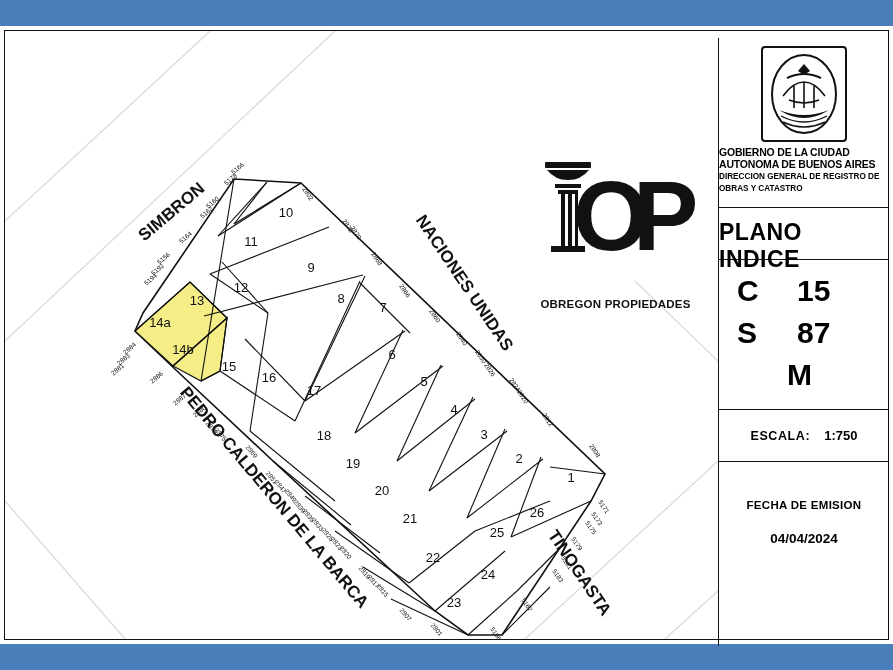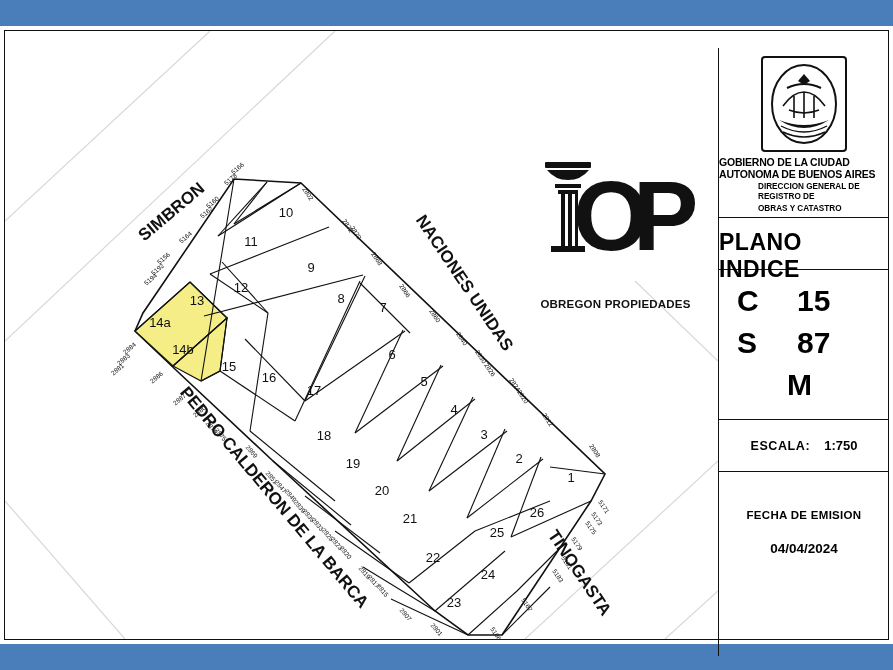--- a/index.html
+++ b/index.html
@@ -27,32 +27,32 @@
     border:1.5px solid #111; background:#fff;
   }
   
   .map-panel {
     position:absolute; left:5px; top:5px; width:713px; height:608px;
     overflow:hidden;
   }
   .map-svg { position:absolute; left:0; top:0; }
   
   .title-block {
-    position:absolute; left:718px; top:22px; width:171px; height:608px;
+    position:absolute; left:718px; top:12px; width:171px; height:608px;
     border-left:1.5px solid #111;
   }
   .crest-row { height:170px; padding-top:8px; border-bottom:1.5px solid #111; }
   .crest {
     width:86px; height:96px; margin:0 auto 4px auto;
     border:2px solid #111; border-radius:4px;
     display:flex; align-items:center; justify-content:center;
     background:#fff;
   }
   .gov-line1 { font-size:10.5px; font-weight:bold; letter-spacing:-0.2px; line-height:12px; }
-  .gov-line2 { font-size:8.2px; font-weight:bold; line-height:10px; margin-top:2px;margin-left:39px; }
+  .gov-line2 { font-size:8.2px; font-weight:bold; line-height:10px; margin-top:2px; }
   .plano-row { height:52px; display:flex; align-items:center; justify-content:center;
                border-bottom:1.5px solid #111; }
   .plano-title { font-size:23px; font-weight:bold; letter-spacing:0.5px;margin-top:24px; }
   .csm-row { height:150px; border-bottom:1.5px solid #111; padding-top:10px; }
   .csm-line { display:flex; align-items:baseline; justify-content:center; gap:26px; margin:4px 0 8px 0; }
   .csm-key { font-size:30px; font-weight:bold; width:34px; text-align:left; }
   .csm-val { font-size:30px; font-weight:bold; width:74px; text-align:left; }
   .esc-row { height:52px; display:flex; align-items:center; justify-content:center; gap:14px;
              border-bottom:1.5px solid #111;text-align:center; }
   .hoja-row { height:62px; display:flex; align-items:center; justify-content:center; gap:14px;

